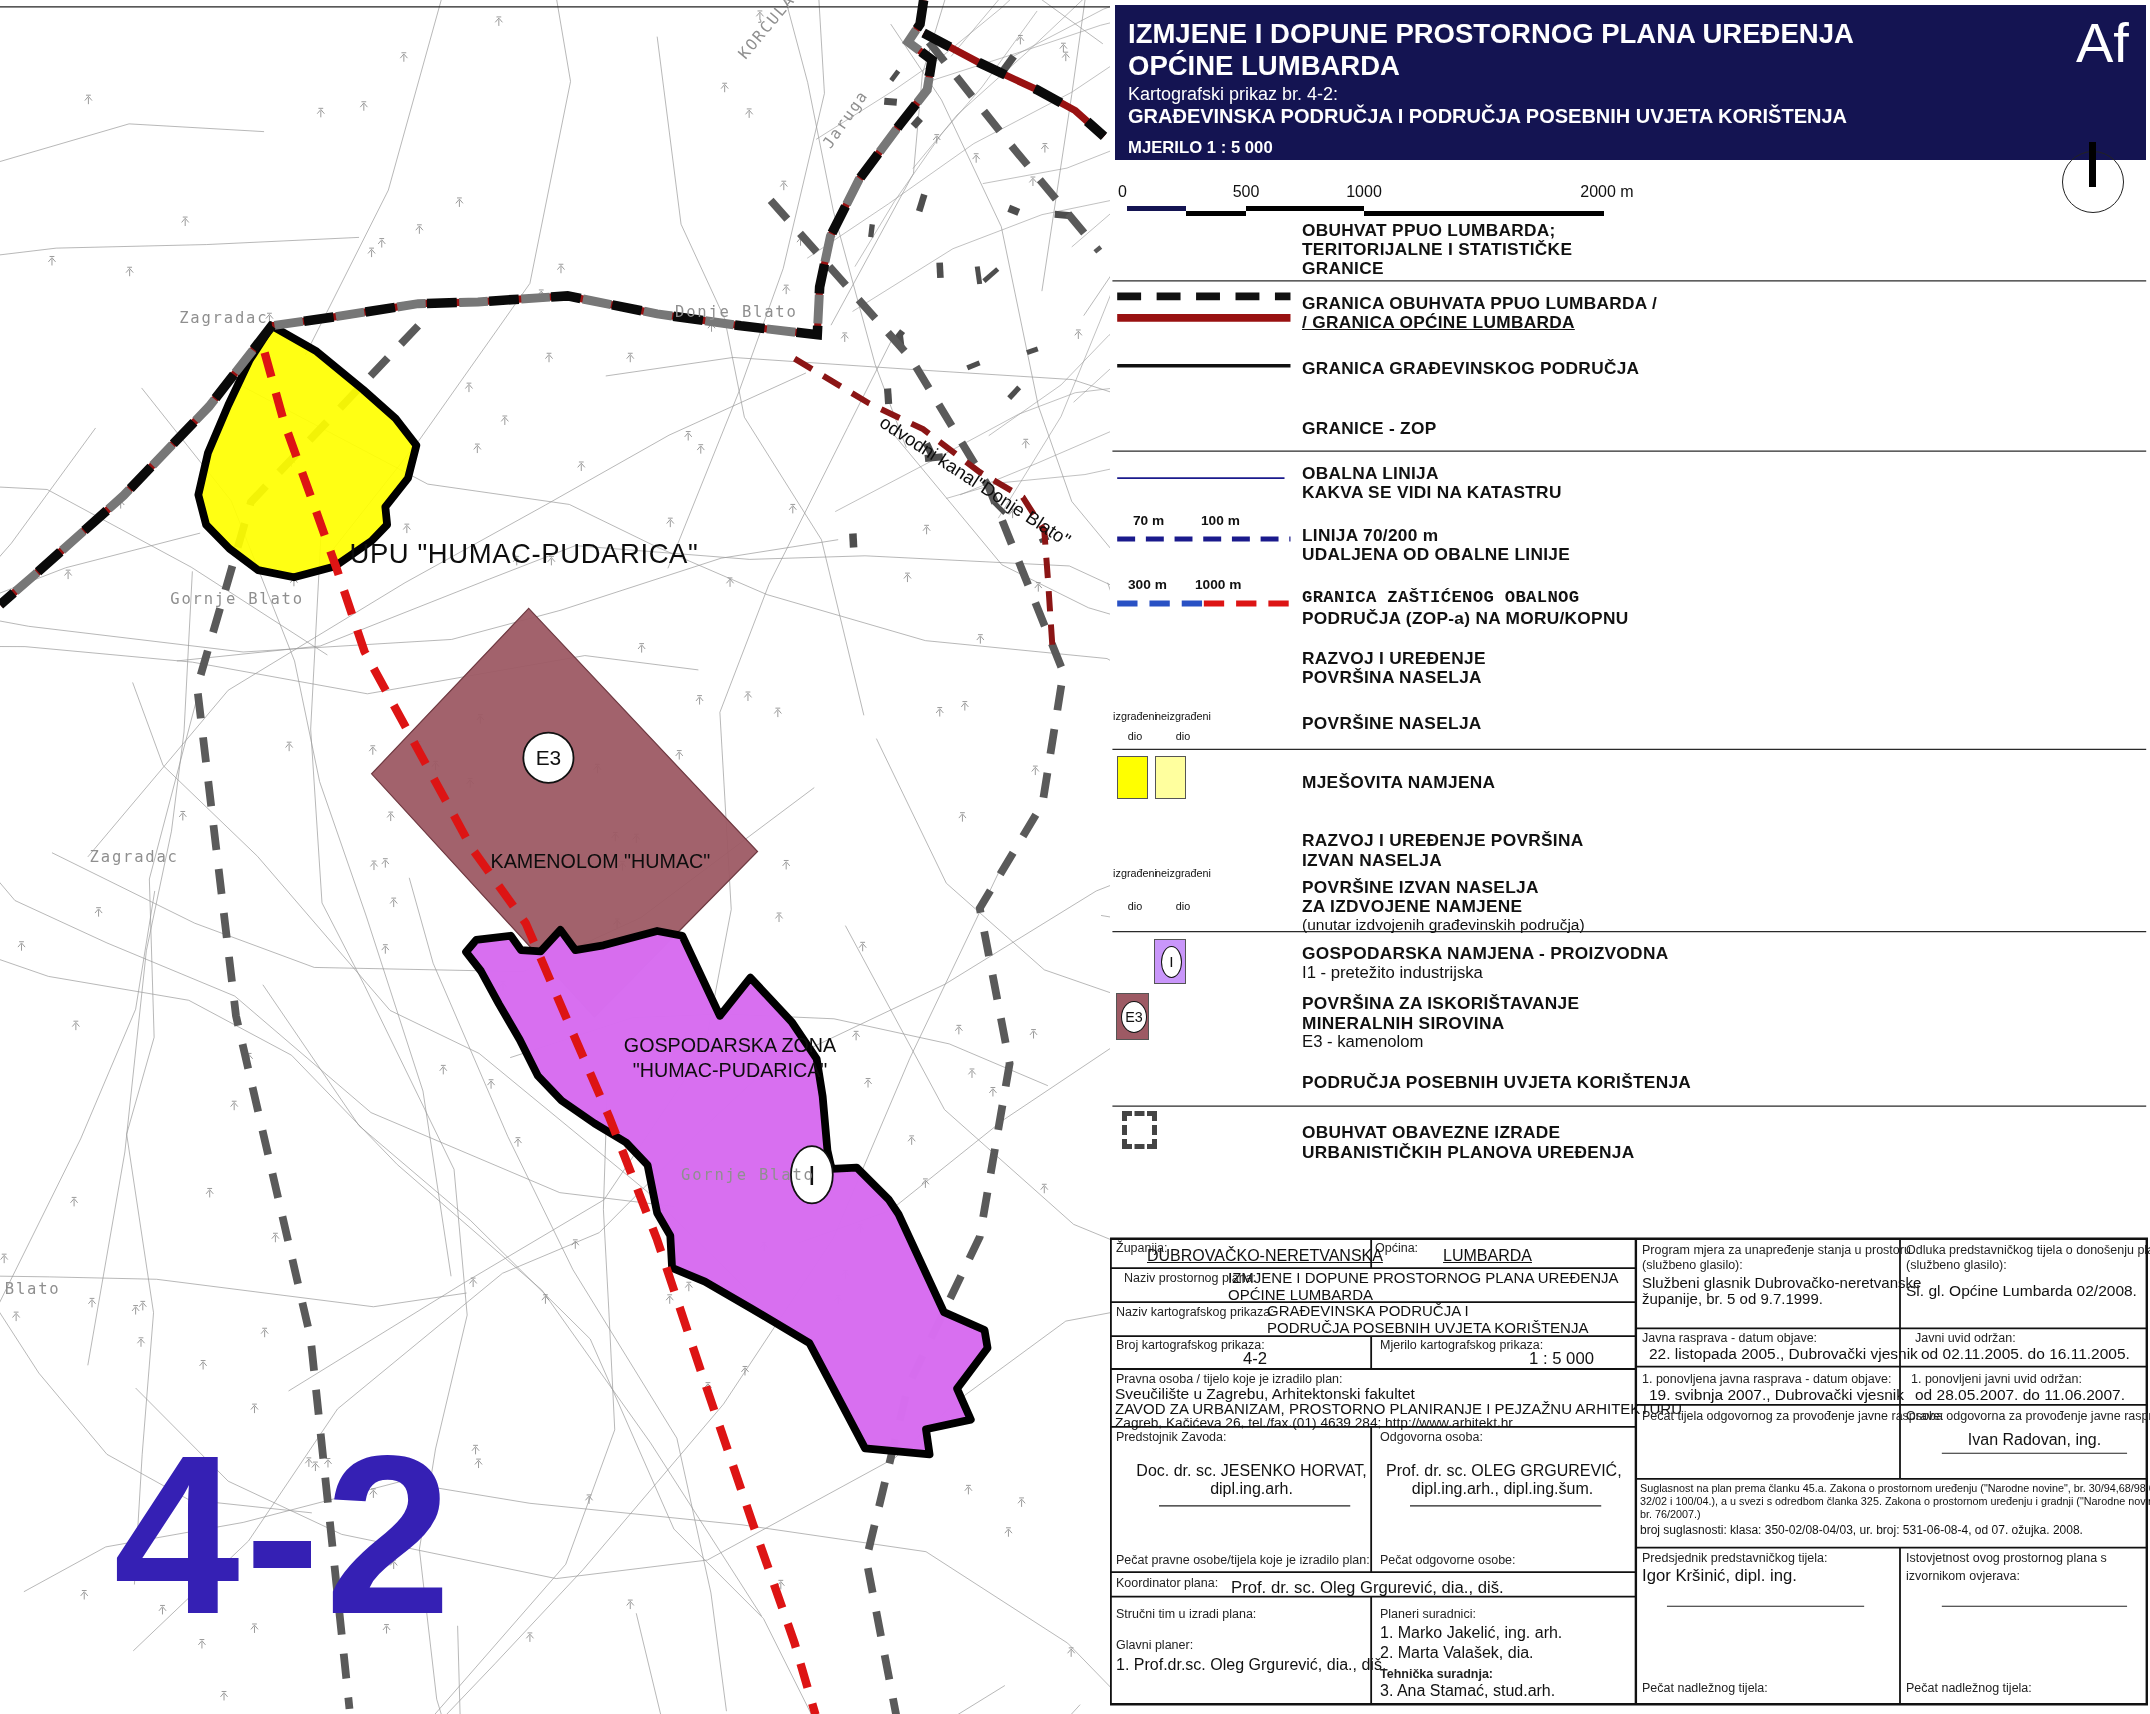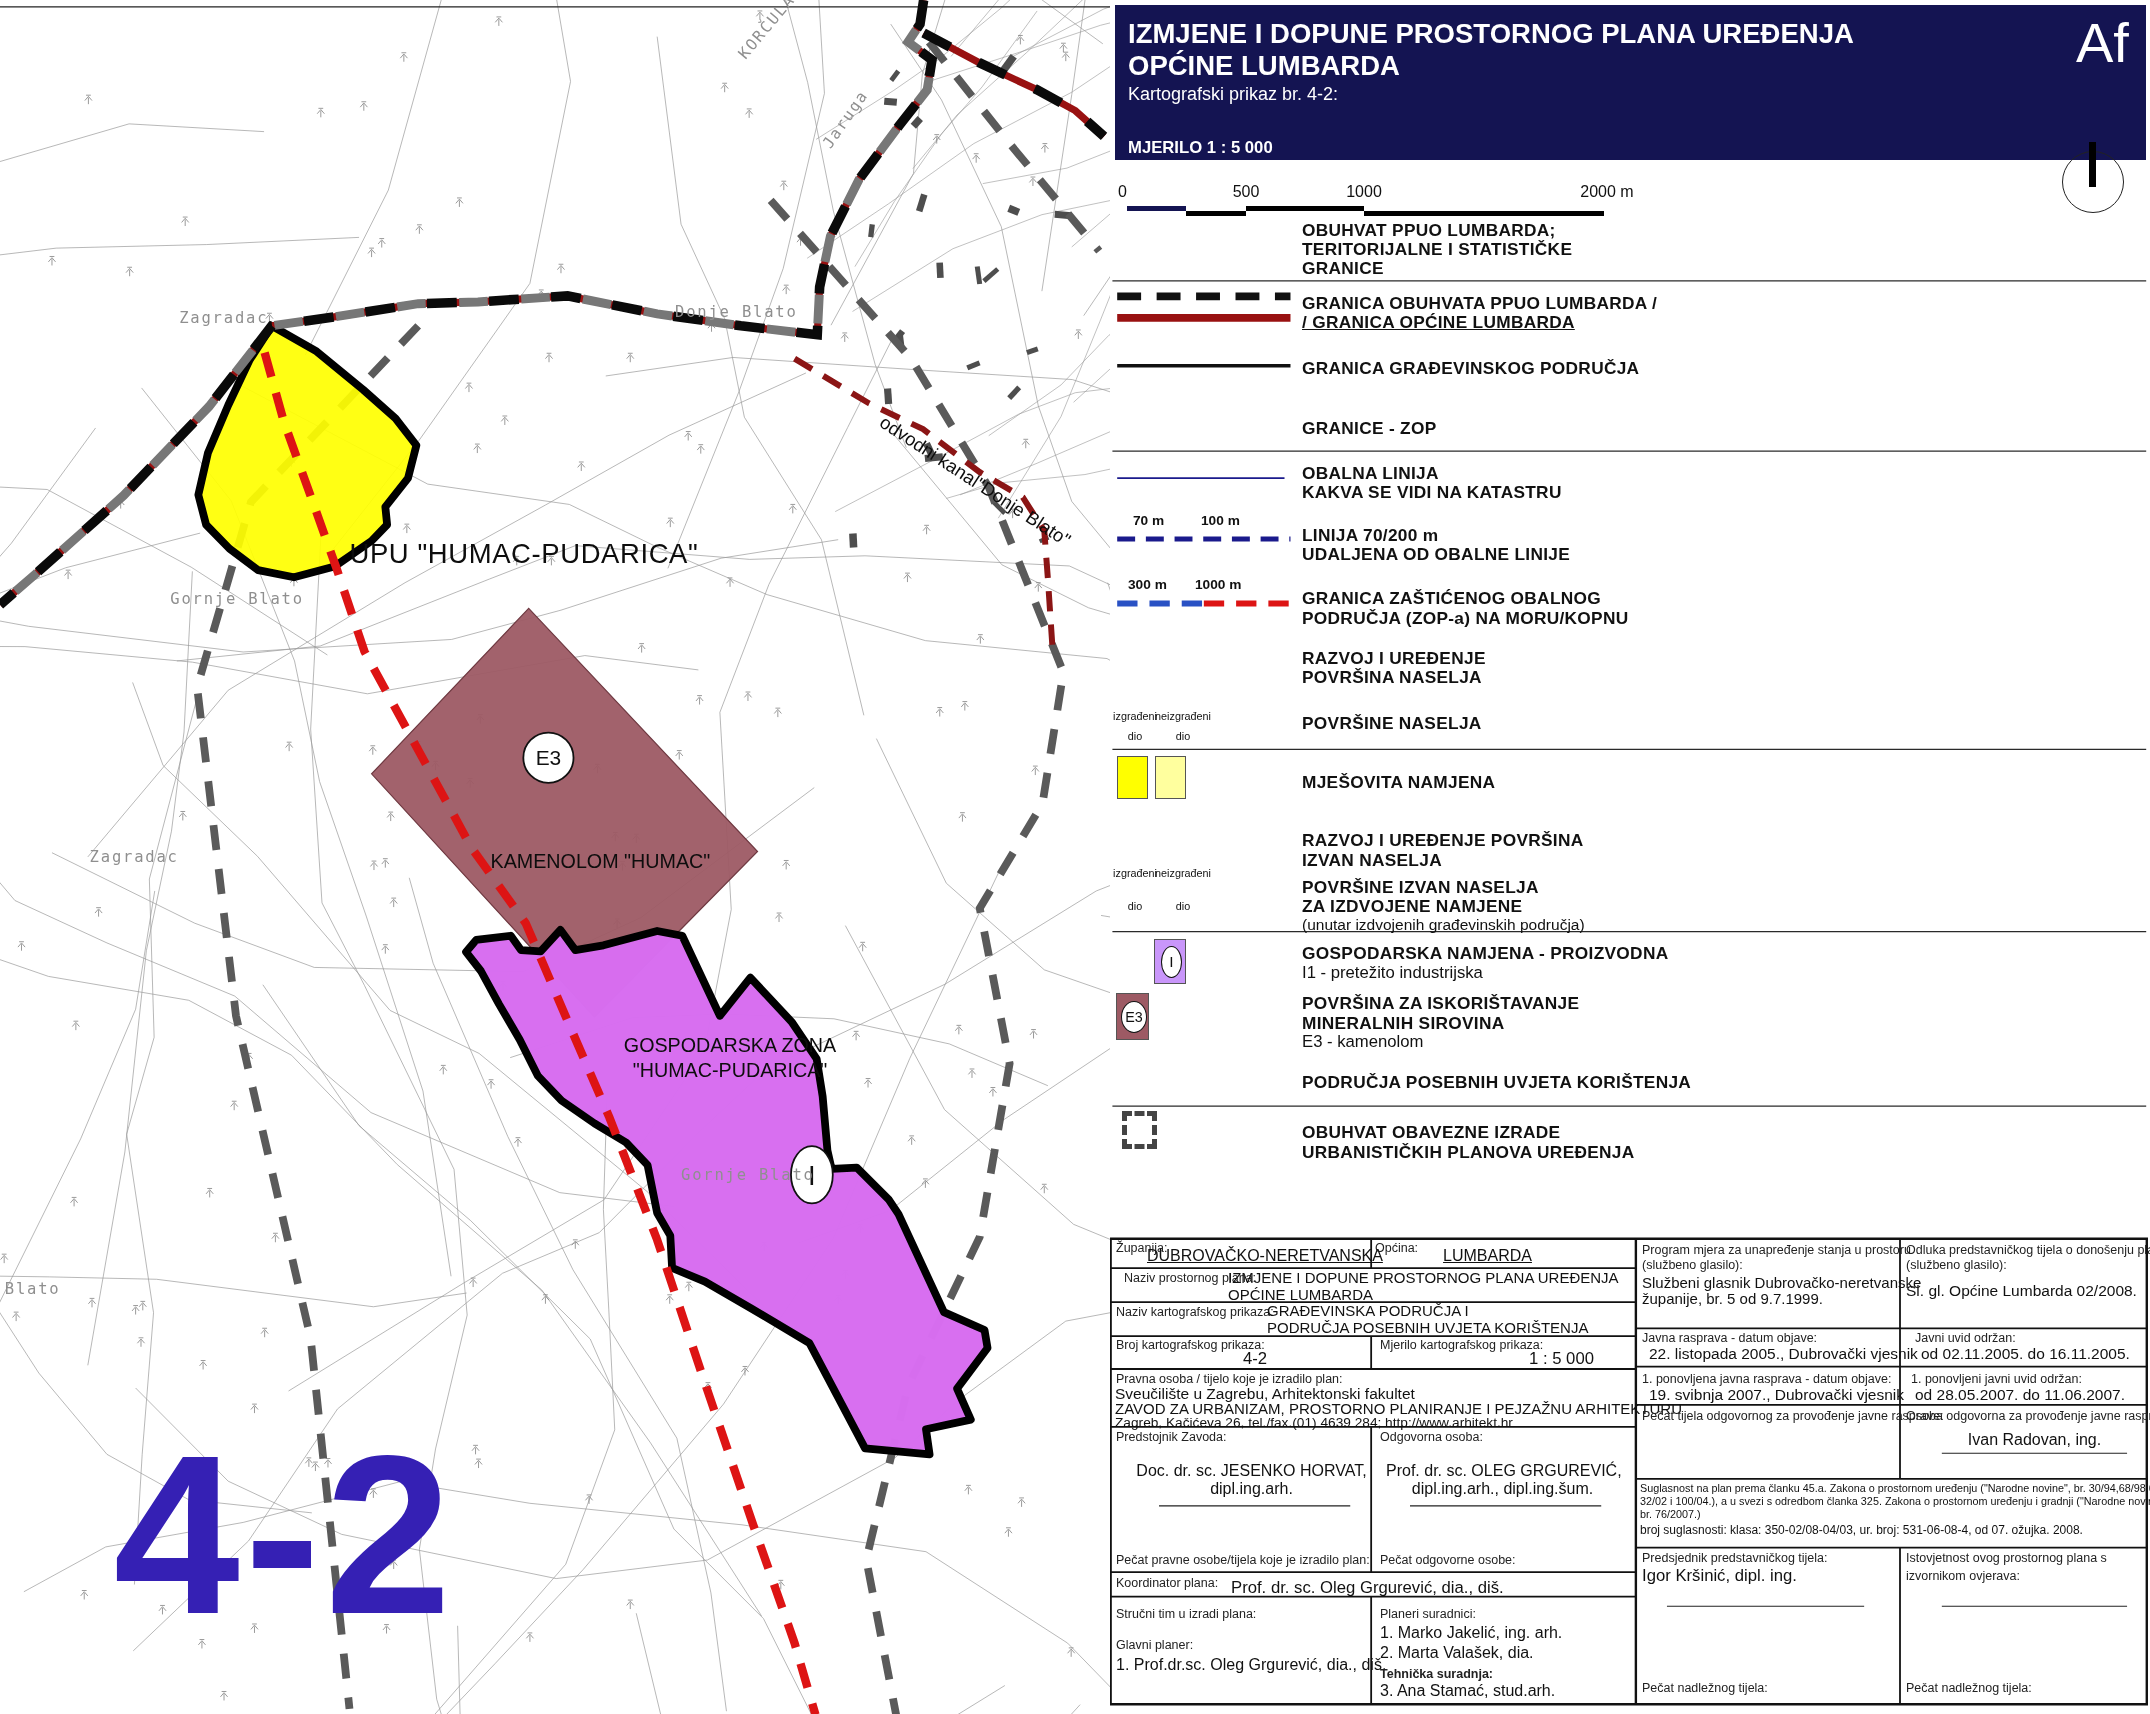--- a/index.html
+++ b/index.html
@@ -379,20 +379,21 @@
       <path d="M3250,2432 H3560"></path>
         <path d="M2790,2688 H3120"></path>
         <path d="M3250,2688 H3560"></path>
     </g>
   </svg>
 
   <div class="navy">
     <div class="t b" style="left:13px;top:13px;font-size:27.5px;">IZMJENE I DOPUNE PROSTORNOG PLANA UREĐENJA</div>
     <div class="t b" style="left:13px;top:45px;font-size:27.5px;">OPĆINE LUMBARDA</div>
     <div class="t" style="left:13px;top:79px;font-size:18px;">Kartografski prikaz br. 4-2:</div>
+    <div class="t b" style="left:13px;top:100px;font-size:20px;">GRAĐEVINSKA PODRUČJA I PODRUČJA POSEBNIH UVJETA KORIŠTENJA</div>
     <div class="t b" style="left:13px;top:133px;font-size:16.7px;">MJERILO 1 : 5 000</div>
     <div class="t" style="left:961px;top:4.8px;font-size:56px;">Af</div>
   </div>
 
   <div style="position:absolute;left:2062px;top:151px;width:60px;height:60px;border:1.2px solid #222;border-radius:50%;"></div>
   <div style="position:absolute;left:2089px;top:142px;width:7.2px;height:45px;background:#000;"></div>
 
   <div class="t s27" style="left:1118px;top:183px;">0</div>
   <div class="t s27 ctr" style="left:1219px;top:183px;width:54px;">500</div>
   <div class="t s27 ctr" style="left:1334px;top:183px;width:60px;">1000</div>
@@ -416,21 +417,21 @@
   <div class="t legtxt" style="left:1302px;top:463px;">OBALNA LINIJA</div>
   <div class="t legtxt" style="left:1302px;top:482px;">KAKVA SE VIDI NA KATASTRU</div>
 
   <div class="t s23 b" style="left:1133px;top:513px;">70 m</div>
   <div class="t s23 b" style="left:1201px;top:513px;">100 m</div>
   <div class="t legtxt" style="left:1302px;top:525px;">LINIJA 70/200 m</div>
   <div class="t legtxt" style="left:1302px;top:544px;">UDALJENA OD OBALNE LINIJE</div>
 
   <div class="t s23 b" style="left:1128px;top:577px;">300 m</div>
   <div class="t s23 b" style="left:1195px;top:577px;">1000 m</div>
-  <div class="t legtxt" style="left:1302px;top:588px;">GRANICA ZAŠTIĆENOG OBALNOG</div>
+  <div class="t legtxt" style="left:1302px;top:588px;font-family:Liberation Mono, monospace;">GRANICA ZAŠTIĆENOG OBALNOG</div>
   <div class="t legtxt" style="left:1302px;top:608px;">PODRUČJA (ZOP-a) NA MORU/KOPNU</div>
 
   <div class="t legtxt" style="left:1302px;top:648px;">RAZVOJ I UREĐENJE</div>
   <div class="t legtxt" style="left:1302px;top:667px;">POVRŠINA NASELJA</div>
 
   <div class="t s18 ctr" style="left:1111px;top:710px;width:48px;">izgrađeni</div>
   <div class="t s18 ctr" style="left:1152px;top:710px;width:62px;">neizgrađeni</div>
   <div class="t s18 ctr" style="left:1111px;top:730px;width:48px;">dio</div>
   <div class="t s18 ctr" style="left:1152px;top:730px;width:62px;">dio</div>
   <div class="t legtxt" style="left:1302px;top:713px;">POVRŠINE NASELJA</div>

